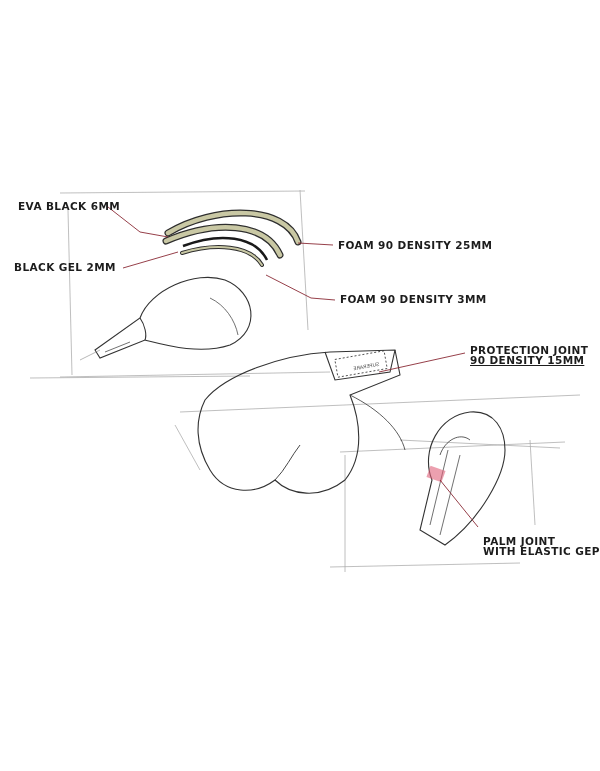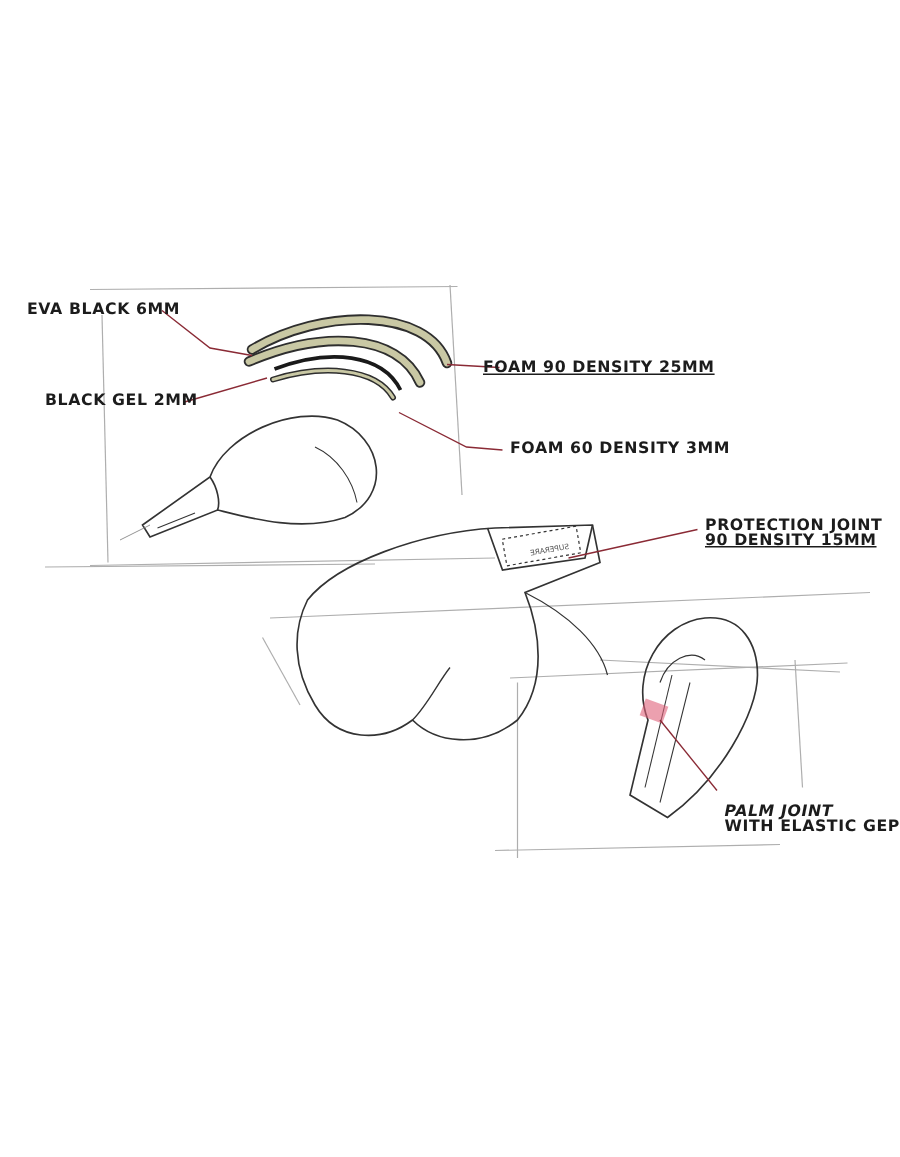--- a/index.html
+++ b/index.html
@@ -78,20 +78,20 @@
       <polyline points="108,207 140,232 168,237"></polyline>
       <line x1="123" y1="268" x2="178" y2="252"></line>
       <line x1="298" y1="243" x2="333" y2="245"></line>
       <polyline points="266,275 311,298 335,300"></polyline>
       <line x1="379" y1="372" x2="465" y2="353"></line>
       <line x1="440" y1="480" x2="478" y2="527"></line>
     </g>
   </svg>
 
   <div class="label" style="left:18px; top:201px;">EVA BLACK 6MM</div>
-  <div class="label" style="left:30px; top:262px;text-align:center;">BLACK GEL 2MM</div>
-  <div class="label" style="left:322px; top:240px;text-decoration:underline;">FOAM 90 DENSITY 25MM</div>
-  <div class="label" style="left:340px; top:294px;">FOAM 60 DENSITY 3MM</div>
+  <div class="label" style="left:14px; top:262px;text-align:center;">BLACK GEL 2MM</div>
+  <div class="label" style="left:338px; top:240px;">FOAM 90 DENSITY 25MM</div>
+  <div class="label" style="left:340px; top:294px;">FOAM 90 DENSITY 3MM</div>
   <div class="label" style="left:470px; top:345px;">PROTECTION JOINT</div>
   <div class="label" style="left:470px; top:355px;text-decoration:underline;">90 DENSITY 15MM</div>
-  <div class="label" style="left:483px; top:536px;font-style:italic;">PALM JOINT</div>
+  <div class="label" style="left:483px; top:536px;">PALM JOINT</div>
   <div class="label" style="left:483px; top:546px;">WITH ELASTIC GEPO</div>
 </div>
 
 </body></html>

